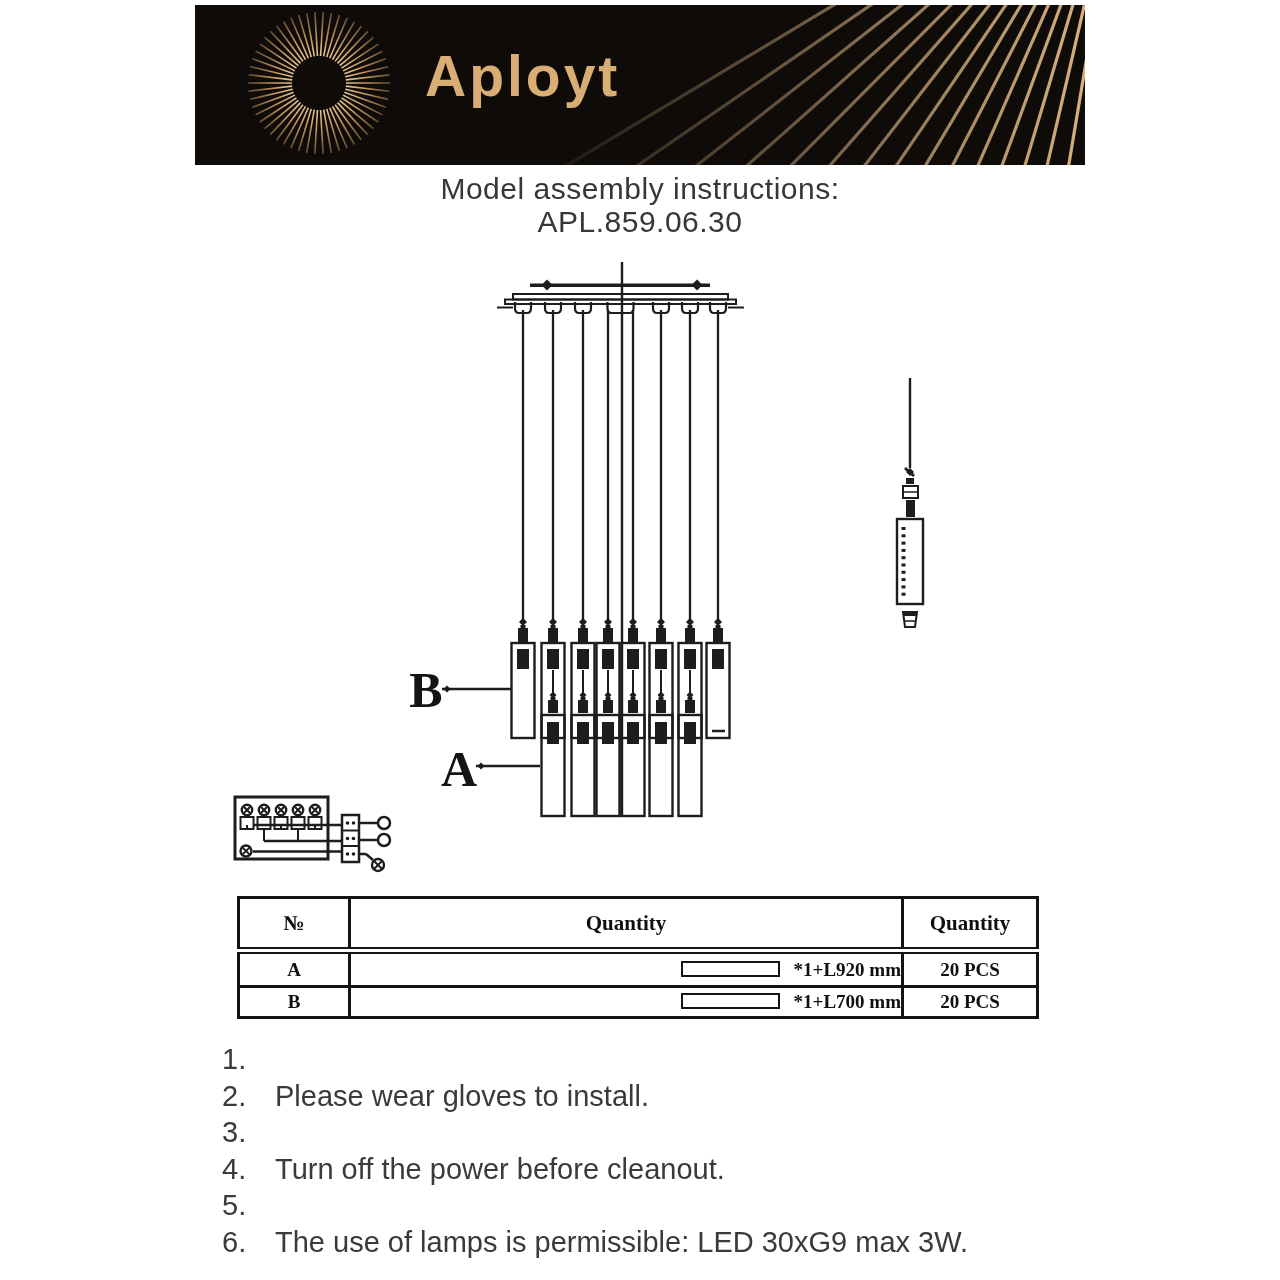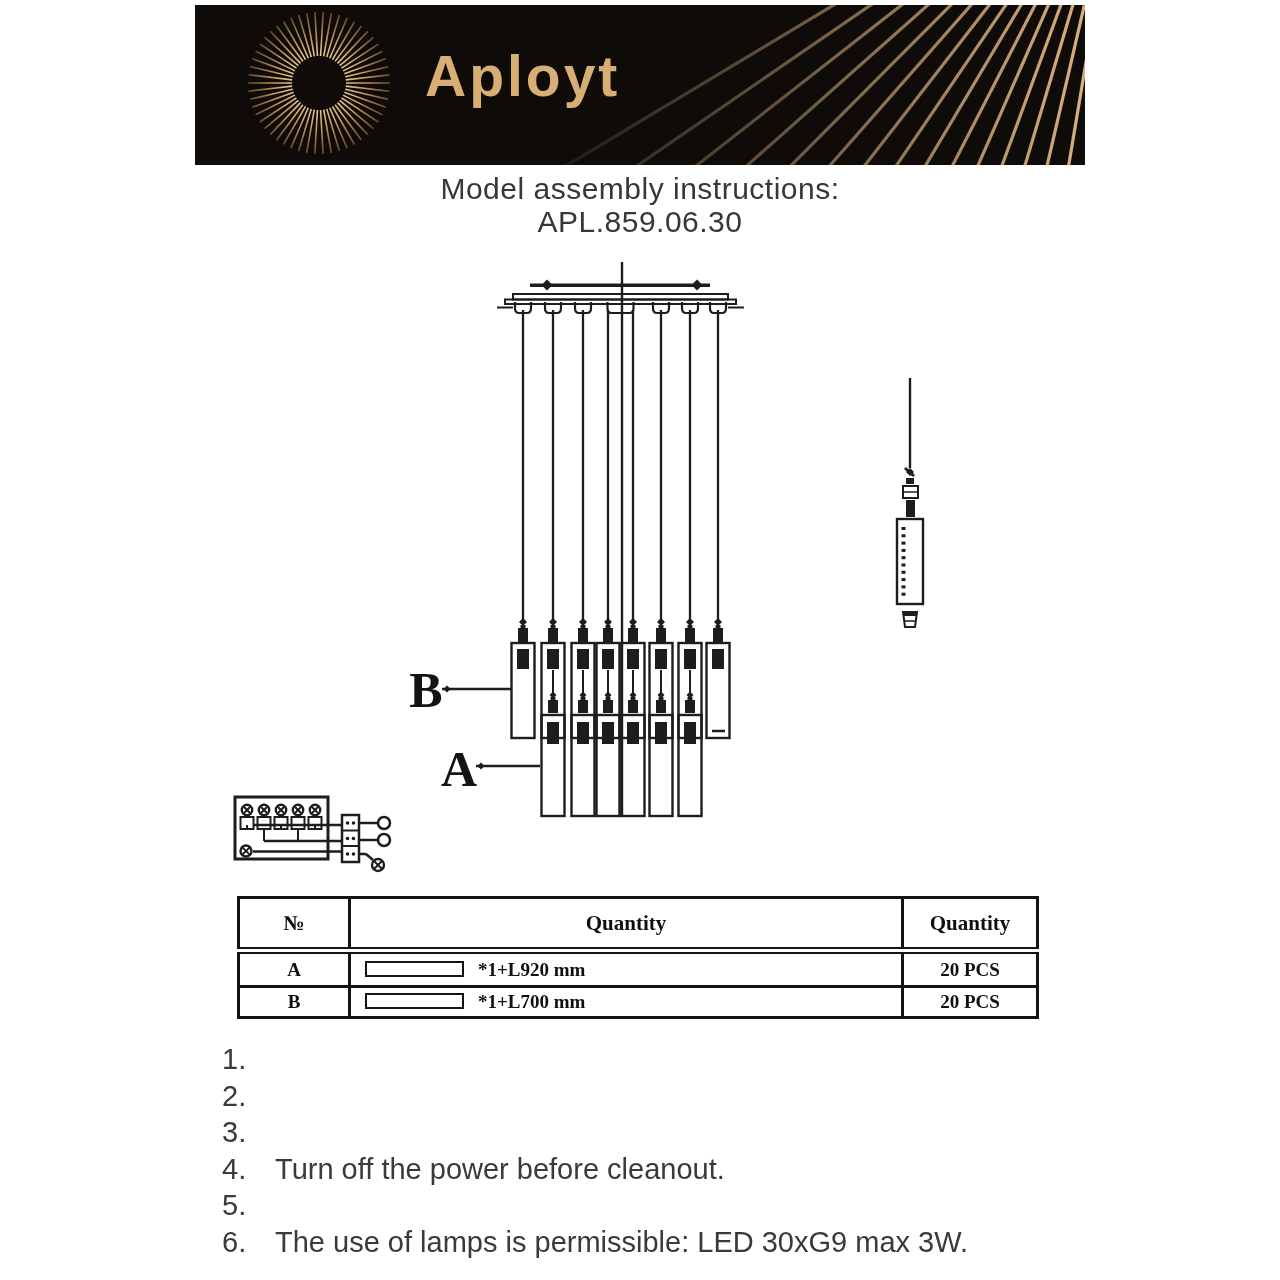--- a/index.html
+++ b/index.html
@@ -21,21 +21,21 @@
   .dia-letter{font-family:"Liberation Serif",serif;font-weight:bold;font-size:50px;fill:#141414;}
 
   
   .parts-table{position:absolute;left:237px;top:896px;width:799px;border-collapse:collapse;
                table-layout:fixed;font-family:"Liberation Serif",serif;font-weight:bold;color:#101010;}
   .parts-table th,.parts-table td{border:3px solid #141414;padding:0;}
   .parts-table thead th{height:48px;font-size:21px;border-bottom:none;}
   .parts-table tbody tr.row-a td{border-top:7px double #141414;height:31px;}
   .parts-table tbody tr.row-b td{height:28px;}
   .parts-table td{font-size:19px;text-align:center;vertical-align:middle;}
-  .parts-table td.crystal-cell{text-align:left;padding-left:14px;font-family:Liberation Serif, serif;}
+  .parts-table td.crystal-cell{text-align:right;padding-left:14px;font-family:Liberation Serif, serif;}
   .crystal-shape{display:inline-block;width:95px;height:12px;border:2.5px solid #141414;
                  margin-right:14px;vertical-align:-1px;}
 
   
   .instructions{position:absolute;left:222px;top:1041px;width:900px;color:#3a3a3a;
                 font-size:29px;line-height:36.5px;}
   .inst-row{display:flex;}
   .inst-num{width:53px;flex:0 0 53px;}
 </style>
 </head>
@@ -356,20 +356,21 @@
       </tr>
     </tbody>
   </table>
 
   <div class="instructions">
     <div class="inst-row">
         <span class="inst-num">1.</span>
       </div>
     <div class="inst-row">
         <span class="inst-num">2.</span>
+        <span>Please wear gloves to install.</span>
       </div>
     <div class="inst-row">
         <span class="inst-num">3.</span>
       </div>
     <div class="inst-row">
         <span class="inst-num">4.</span>
         <span>Turn off the power before cleanout.</span>
       </div>
     <div class="inst-row">
         <span class="inst-num">5.</span>

